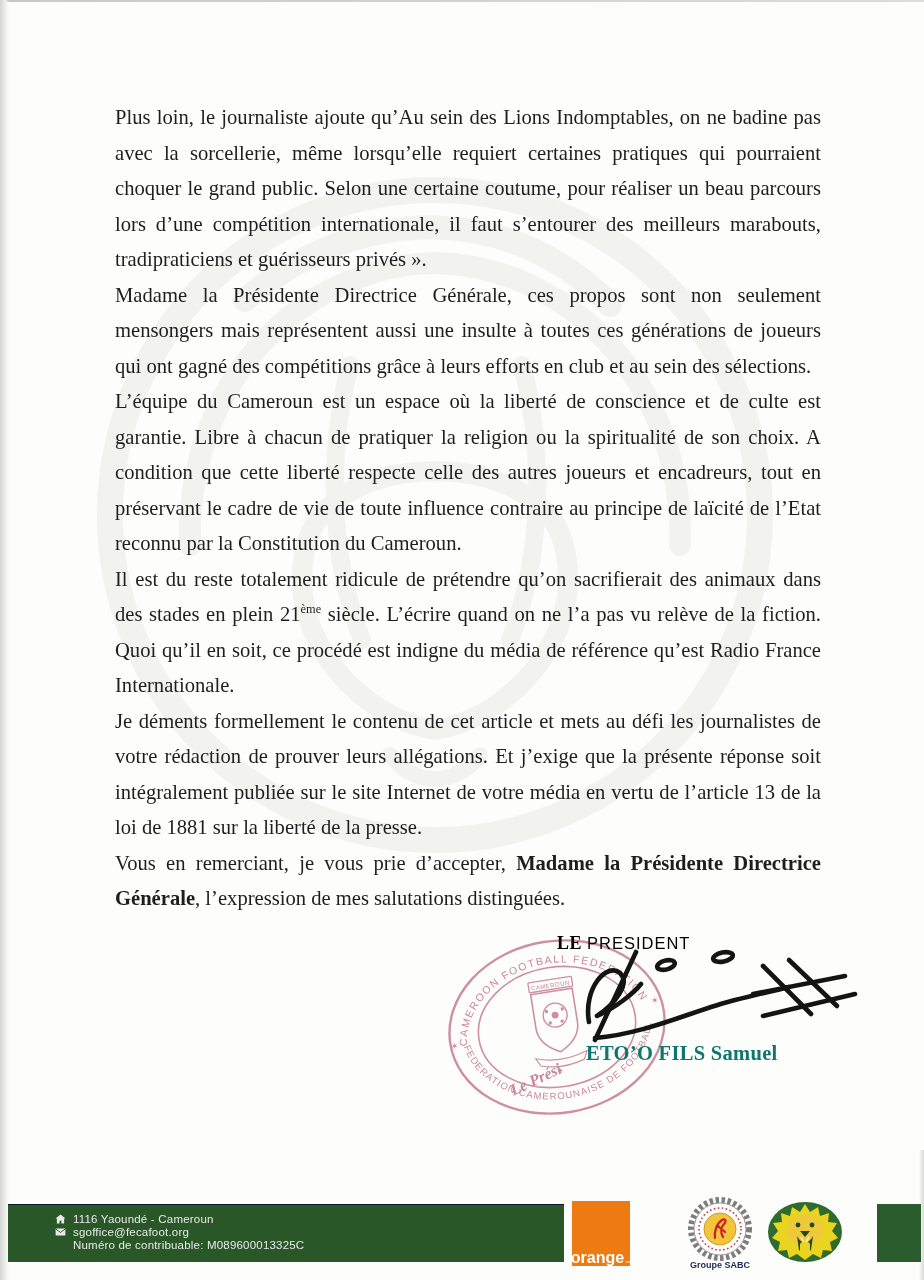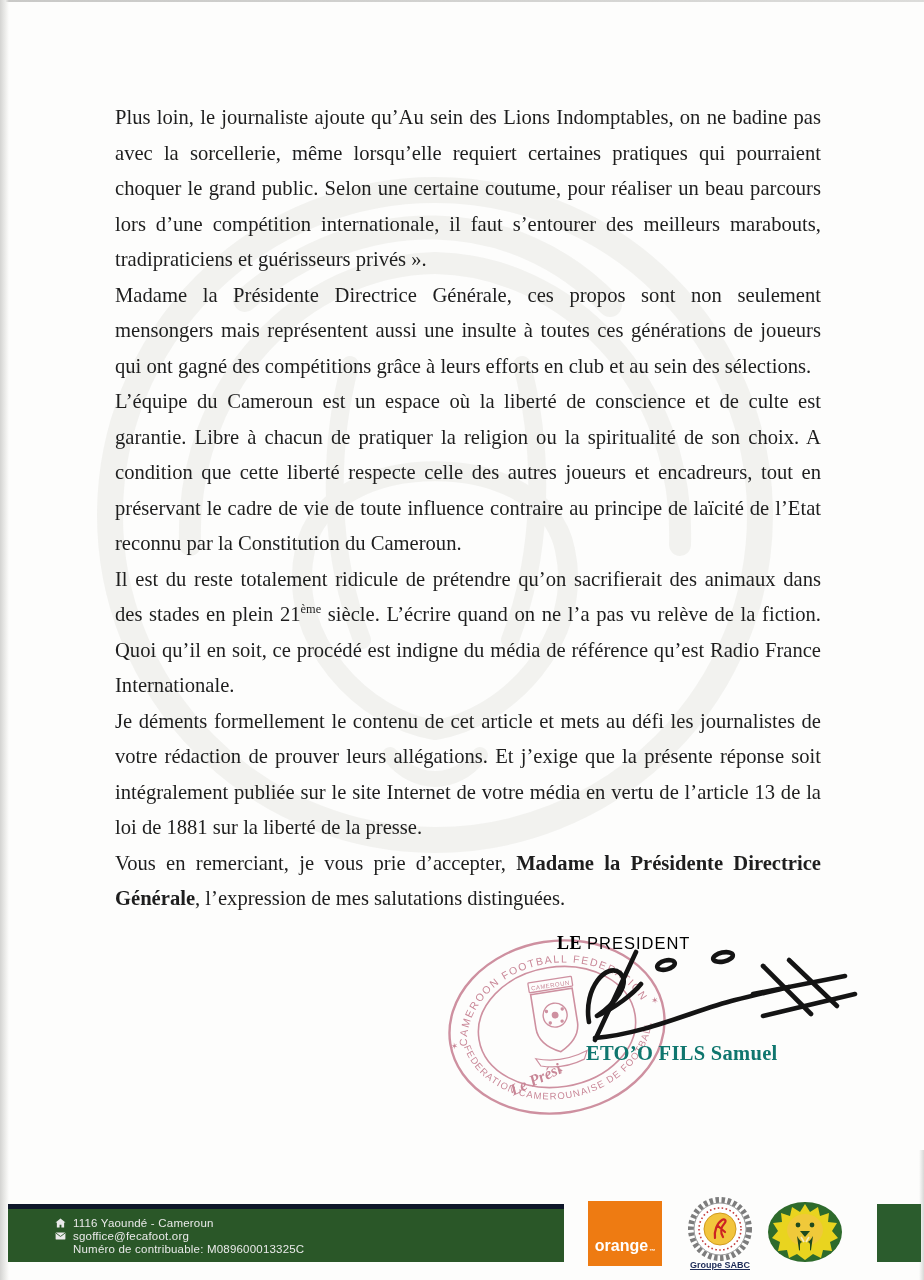--- a/index.html
+++ b/index.html
@@ -33,34 +33,34 @@
   .sig-title .rest{font:16.5px "Liberation Sans",sans-serif;letter-spacing:1px;margin-left:5px;}
   .sig-name{position:absolute;left:586px;top:1042px;
     font:bold 20.5px "Liberation Serif",serif;letter-spacing:.3px;color:#0f766e;white-space:nowrap;}
 
   .stamp{position:absolute;left:441px;top:933px;opacity:.82;}
   .handwriting{position:absolute;left:573px;top:944px;}
 
   .footer-bar{
     position:absolute;left:8px;top:1204px;width:556px;height:58px;
     box-sizing:border-box;padding:7px 0 0 47px;
-    border-top:5px solid #0f172a;
+    border-top:1px solid #0f172a;
   }
   .f-line{display:flex;align-items:center;height:13px;
     font:11.5px "Liberation Sans",sans-serif;color:#e9e9e9;letter-spacing:.2px;}
   .f-ico{width:13px;height:11px;margin-right:5px;display:inline-flex;align-items:center;}
 
-  .orange-logo{position:absolute;left:588px;top:1201px;width:74px;height:65px;
-    display:flex;align-items:flex-end;justify-content:center;padding-bottom:12px;box-sizing:border-box;}
+  .orange-logo{position:absolute;left:572px;top:1201px;width:58px;height:65px;
+    display:flex;align-items:flex-end;justify-content:center;padding-bottom:0;box-sizing:border-box;}
   .orange-logo .olabel{font:bold 16px "Liberation Sans",sans-serif;color:#fff;line-height:1;}
   .orange-logo .tm{font:bold 6px "Liberation Sans",sans-serif;color:#fff;vertical-align:top;margin-left:1px;}
 
   .sabc-logo{position:absolute;left:680px;top:1196px;width:80px;height:76px;
     display:flex;flex-direction:column;align-items:center;}
-  .sabc-logo .slabel{font:bold 9px "Liberation Sans",sans-serif;color:#1c2a56;margin-top:-2px;white-space:nowrap;text-decoration:underline;}
+  .sabc-logo .slabel{font:bold 9px "Liberation Sans",sans-serif;color:#1c2a56;margin-top:-2px;white-space:nowrap;}
 
   .lion-logo{position:absolute;left:766px;top:1200px;}
   .green-square{position:absolute;left:877px;top:1204px;width:44px;height:58px;}
 </style>
 </head>
 <body>
 
 <div class="page">
 
   <svg class="watermark" width="780" height="810" viewBox="0 0 780 810">

